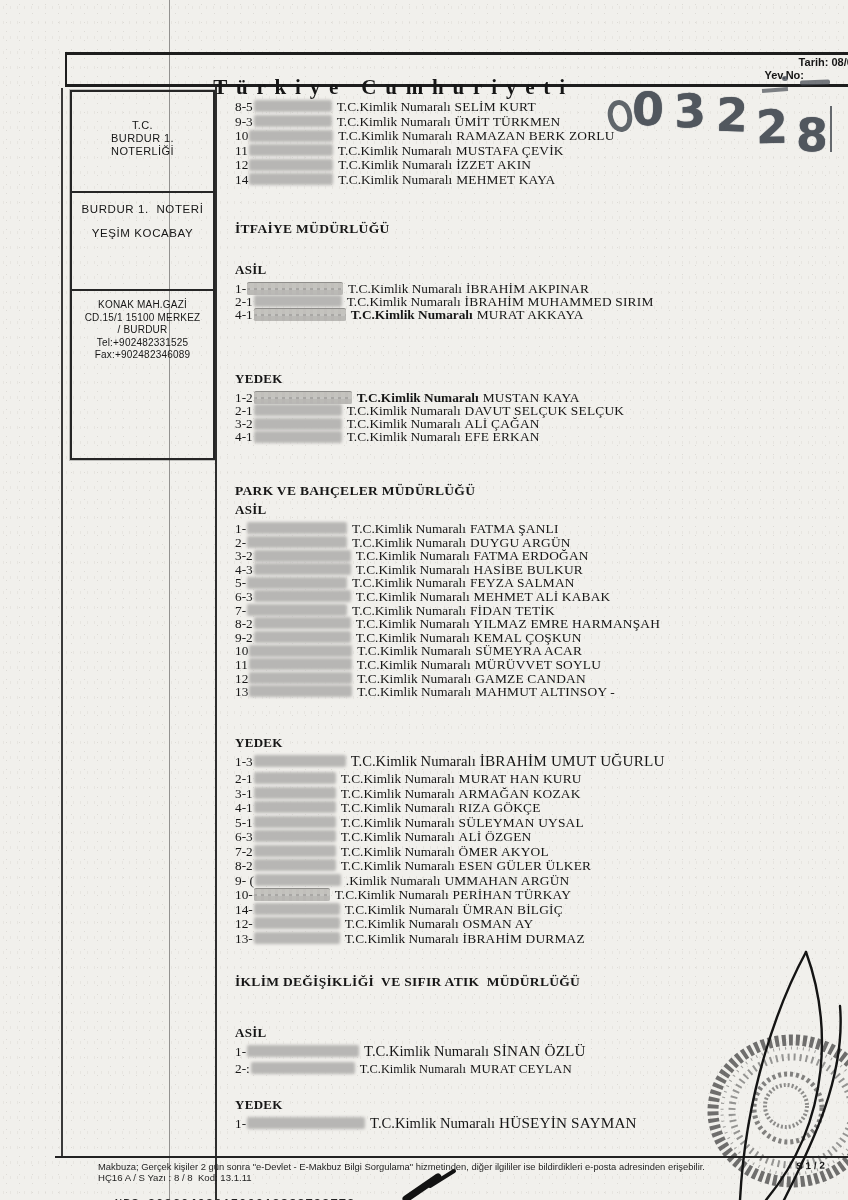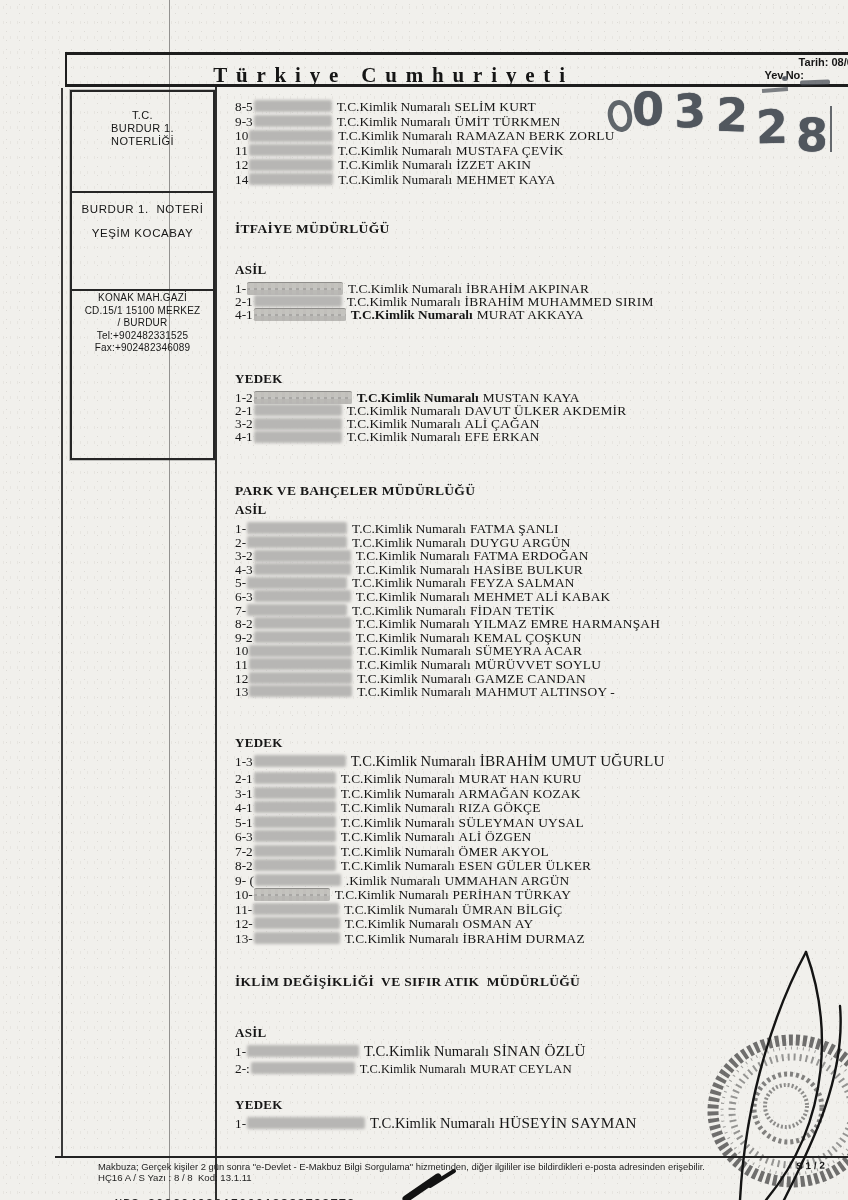--- a/index.html
+++ b/index.html
@@ -13,44 +13,44 @@
     font-family:"Liberation Serif", serif;
     color:#161616;
   }
   
   .fold-line{position:absolute;left:169px;top:0;width:1px;height:1200px;background:rgba(70,70,70,.55);}
   .left-border{position:absolute;left:61px;top:88px;width:2px;height:1069px;background:#3a3a3a;}
   .content-border{position:absolute;left:215px;top:86px;width:2px;height:1114px;background:#2e2e2e;}
   .footer-rule{position:absolute;left:55px;top:1156px;width:793px;height:2px;background:#222;}
   
   .header-bar{position:absolute;left:65px;top:52px;width:783px;height:29px;border-top:3px solid #1d1d1d;border-bottom:3px solid #1d1d1d;border-left:2px solid #1d1d1d;}
-  .header-title{position:absolute;left:0;right:130px;top:8px;text-align:center;font-size:21px;font-weight:bold;letter-spacing:.42em;white-space:pre;}
+  .header-title{position:absolute;left:0;right:130px;top:20px;text-align:center;font-size:21px;font-weight:bold;letter-spacing:.42em;white-space:pre;}
   .header-meta{position:absolute;right:2px;top:1px;text-align:left;font-family:"Liberation Sans",sans-serif;font-size:11px;font-weight:bold;line-height:13px;white-space:nowrap;}
   .header-meta .tarih{position:absolute;right:-14px;top:0;white-space:nowrap;}
   .header-meta .yev{position:absolute;right:44px;top:13px;white-space:nowrap;}
   
   .stamp-number{position:absolute;left:604px;top:80px;width:230px;height:90px;color:#3c424b;}
   .stamp-number .blob{position:absolute;left:4px;top:20px;width:14px;height:22px;border:5px solid #474d55;border-radius:50% 45% 50% 48%;transform:rotate(-14deg);opacity:.85;}
   .stamp-number .digit{position:absolute;font-family:"DejaVu Sans",sans-serif;font-weight:bold;font-size:46px;line-height:46px;opacity:.88;text-shadow:0 0 1px #3c424b;}
   .stamp-number .d0{left:28px;top:6px;transform:rotate(1deg);}
   .stamp-number .d1{left:70px;top:8px;transform:rotate(-2deg);}
   .stamp-number .d2{left:112px;top:12px;transform:rotate(2deg);}
   .stamp-number .d3{left:152px;top:24px;transform:rotate(-1deg);}
   .stamp-number .d4{left:192px;top:32px;transform:rotate(1deg);}
   .stamp-number .dash1{position:absolute;left:158px;top:8px;width:26px;height:4px;background:#4a4f57;transform:rotate(-4deg);opacity:.7;}
   .stamp-number .dash2{position:absolute;left:196px;top:0px;width:30px;height:5px;background:#4a4f57;border-radius:2px;transform:rotate(-2deg);opacity:.75;}
   .stamp-number .dot{position:absolute;left:178px;top:-4px;width:6px;height:5px;background:#4a4f57;border-radius:50%;opacity:.8;}
   .stamp-number .bracket{position:absolute;left:226px;top:26px;width:2px;height:46px;background:#41464d;opacity:.8;}
   
   .sidebar-box{position:absolute;left:70px;top:90px;width:141px;height:366px;border:2px solid #262626;box-shadow:0 0 0 1px rgba(40,40,40,.25);font-family:"Liberation Sans",sans-serif;}
   .sidebar-sec{box-sizing:border-box;text-align:center;}
-  .sec-office{height:99px;padding-top:17px;font-size:11px;line-height:13px;letter-spacing:.4px;}
+  .sec-office{height:99px;padding-top:27px;font-size:11px;line-height:13px;letter-spacing:.4px;}
   .sec-notary{height:98px;border-top:2px solid #262626;padding-top:10px;font-size:11.5px;line-height:13px;letter-spacing:.6px;}
   .sec-notary .line{margin-bottom:11px;}
-  .sec-address{border-top:2px solid #262626;padding-top:1px;font-size:10px;line-height:12.5px;letter-spacing:.2px;}
+  .sec-address{border-top:2px solid #262626;padding-top:8px;font-size:10px;line-height:12.5px;letter-spacing:.2px;}
   .sidebar-sec .line{white-space:pre;}
   
   .block{position:absolute;left:235px;white-space:nowrap;}
   .sec-title{font-weight:bold;font-size:13.5px;white-space:pre;letter-spacing:.3px;}
   .group-label{font-weight:bold;font-size:13px;letter-spacing:.3px;margin-bottom:1px;}
   .row{white-space:nowrap;}
   .lh14 .row{height:14.6px;}
   .lh13 .row{height:13.1px;}
   .lh136 .row{height:13.6px;}
   .lh144 .row{height:14.5px;}
@@ -161,21 +161,21 @@
 
 
   <div class="row bold-label strike-blur"><span class="num">4-1</span><span class="blur" style="--bw: 92px;"></span><span class="mid">T.C.Kimlik Numaralı</span><span class="pname">MURAT AKKAYA</span></div>
 </div>
 </div>
 <div class="block" id="g-itf-yedek">
   <div class="group-label">YEDEK</div>
   <div class="lh13">
   <div class="row bold-label strike-blur"><span class="num">1-2</span><span class="blur" style="--bw: 98px;"></span><span class="mid">T.C.Kimlik Numaralı</span><span class="pname">MUSTAN KAYA</span></div>
 
-  <div class="row"><span class="num">2-1</span><span class="blur" style="--bw: 88px;"></span><span class="mid">T.C.Kimlik Numaralı</span><span class="pname">DAVUT ÜLKER AKDEMİR</span></div>
+  <div class="row"><span class="num">2-1</span><span class="blur" style="--bw: 88px;"></span><span class="mid">T.C.Kimlik Numaralı</span><span class="pname">DAVUT SELÇUK SELÇUK</span></div>
 
   <div class="row"><span class="num">3-2</span><span class="blur" style="--bw: 88px;"></span><span class="mid">T.C.Kimlik Numaralı</span><span class="pname">ALİ ÇAĞAN</span></div>
 
   <div class="row"><span class="num">4-1</span><span class="blur" style="--bw: 88px;"></span><span class="mid">T.C.Kimlik Numaralı</span><span class="pname">EFE ERKAN</span></div>
 </div>
 </div>
 
 <div class="block sec-title" id="park-title">PARK VE BAHÇELER MÜDÜRLÜĞÜ</div>
 <div class="block" id="g-park-asil">
   <div class="group-label">ASİL</div>
@@ -223,21 +223,21 @@
   <div class="row"><span class="num">6-3</span><span class="blur" style="--bw: 82px;"></span><span class="mid">T.C.Kimlik Numaralı</span><span class="pname">ALİ ÖZGEN</span></div>
 
   <div class="row"><span class="num">7-2</span><span class="blur" style="--bw: 82px;"></span><span class="mid">T.C.Kimlik Numaralı</span><span class="pname">ÖMER AKYOL</span></div>
 
   <div class="row"><span class="num">8-2</span><span class="blur" style="--bw: 82px;"></span><span class="mid">T.C.Kimlik Numaralı</span><span class="pname">ESEN GÜLER ÜLKER</span></div>
 
   <div class="row"><span class="num">9- (</span><span class="blur" style="--bw: 86px;"></span><span class="mid">.Kimlik Numaralı</span><span class="pname">UMMAHAN ARGÜN</span></div>
 
   <div class="row strike-blur"><span class="num">10-</span><span class="blur" style="--bw: 76px;"></span><span class="mid">T.C.Kimlik Numaralı</span><span class="pname">PERİHAN TÜRKAY</span></div>
 
-  <div class="row"><span class="num">11-</span><span class="blur" style="--bw: 86px;"></span><span class="mid">T.C.Kimlik Numaralı</span><span class="pname">ÜMRAN BİLGİÇ</span></div>
+  <div class="row"><span class="num">14-</span><span class="blur" style="--bw: 86px;"></span><span class="mid">T.C.Kimlik Numaralı</span><span class="pname">ÜMRAN BİLGİÇ</span></div>
 
   <div class="row"><span class="num">12-</span><span class="blur" style="--bw: 86px;"></span><span class="mid">T.C.Kimlik Numaralı</span><span class="pname">OSMAN AY</span></div>
 
   <div class="row"><span class="num">13-</span><span class="blur" style="--bw: 86px;"></span><span class="mid">T.C.Kimlik Numaralı</span><span class="pname">İBRAHİM DURMAZ</span></div>
 </div>
 </div>
 
 <div class="block sec-title" id="iklim-title">İKLİM DEĞİŞİKLİĞİ  VE SIFIR ATIK  MÜDÜRLÜĞÜ</div>
 <div class="block" id="g-iklim-asil">
   <div class="group-label">ASİL</div>

